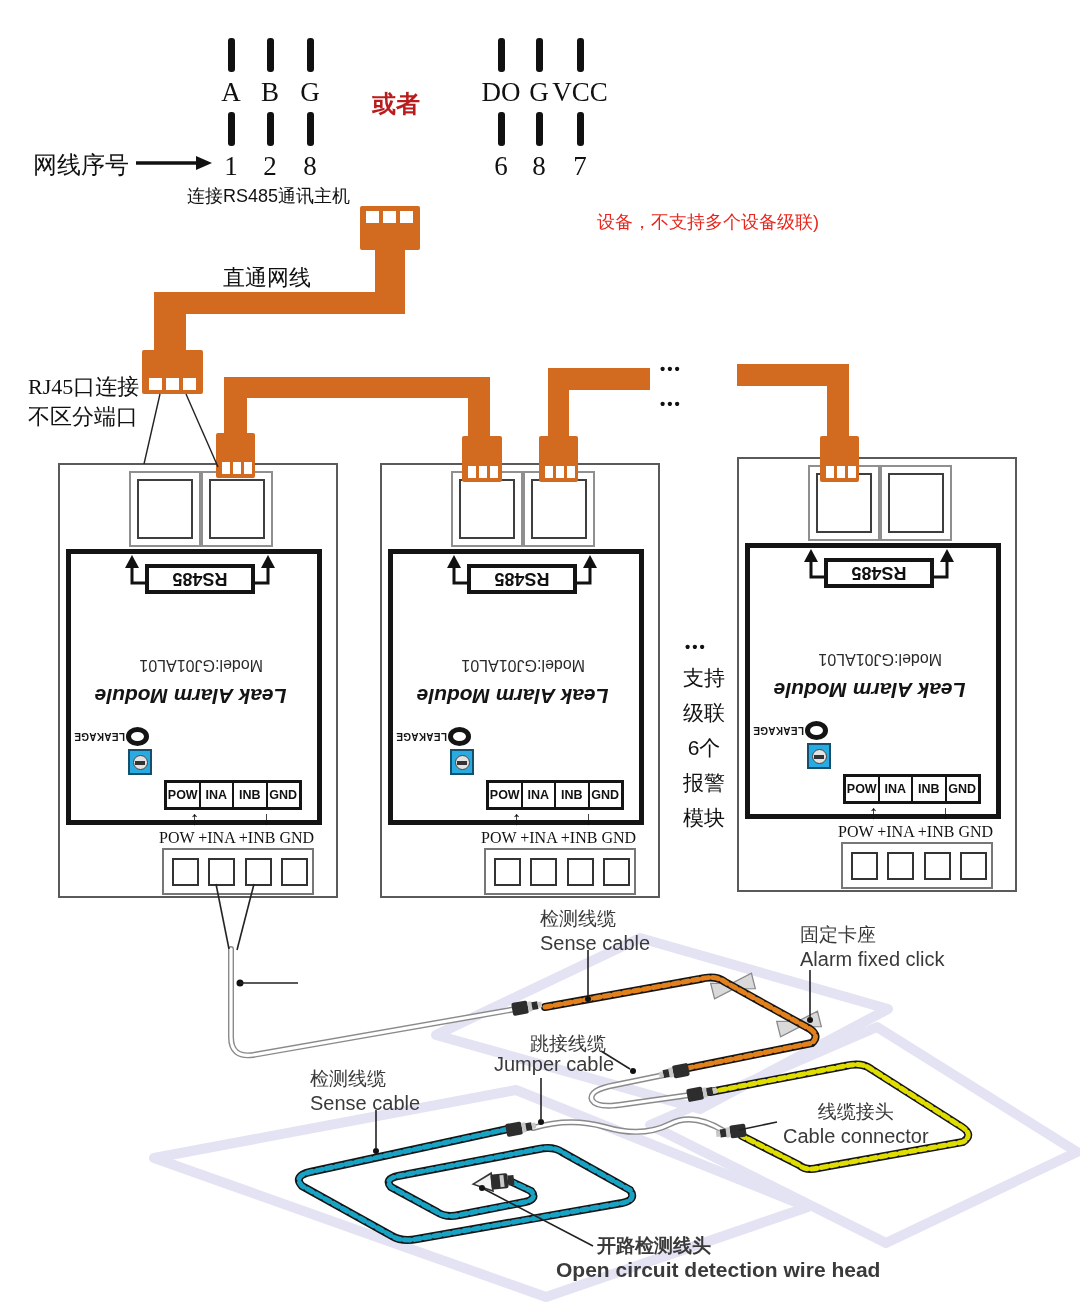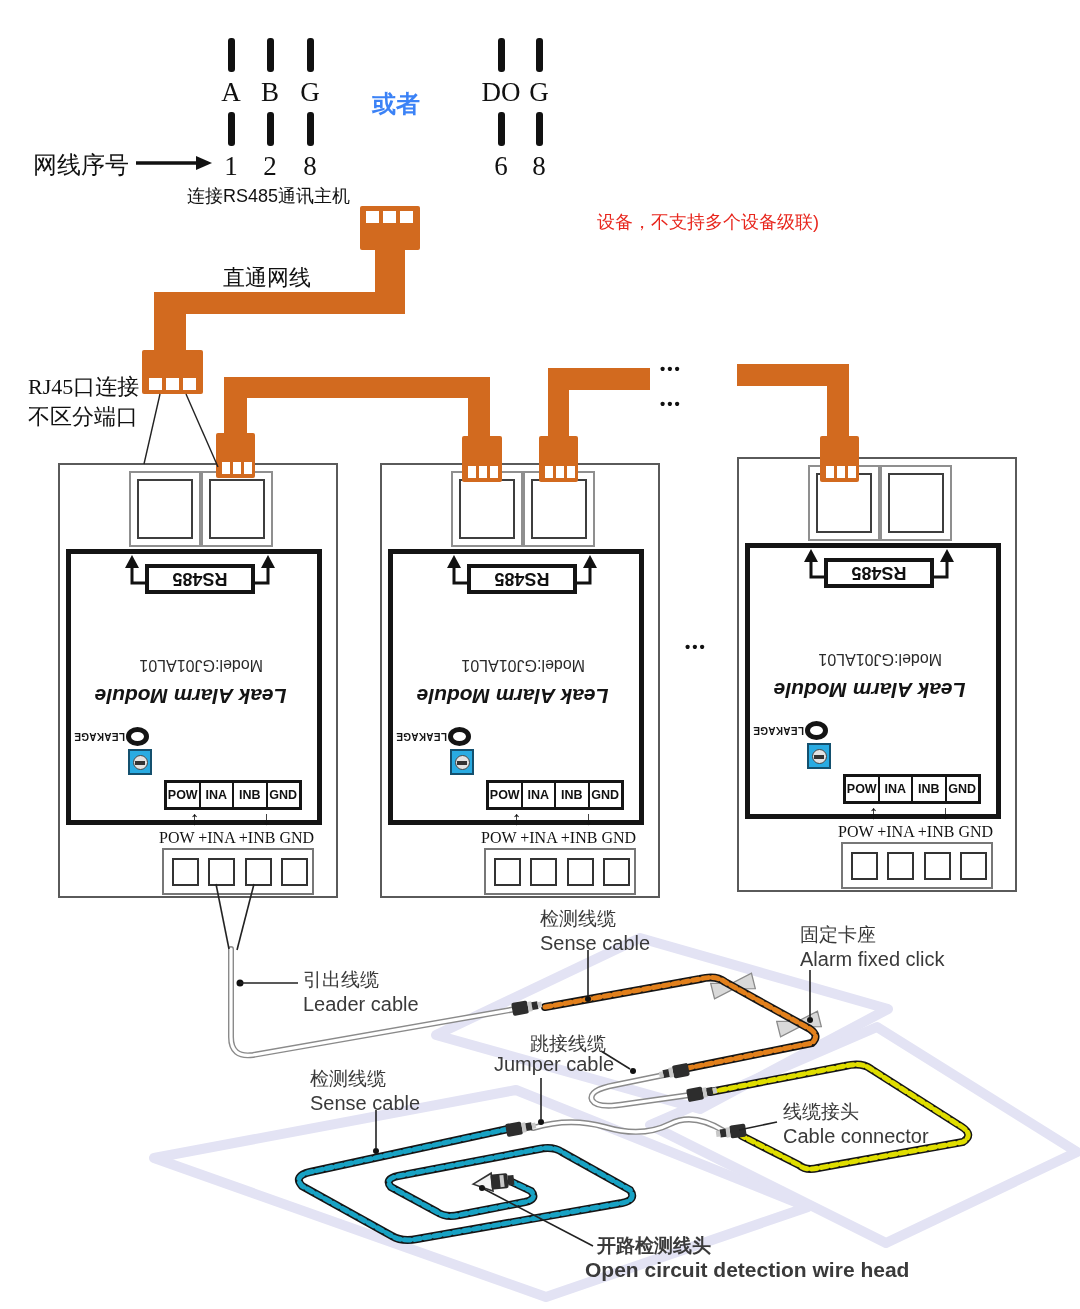--- a/index.html
+++ b/index.html
@@ -226,33 +226,39 @@
     <div class="pin-dash"></div>
     <div class="pin-num">2</div>
   </div>
   <div class="pin-col" style="left:282px; top:38px;">
     <div class="pin-dash"></div>
     <div class="pin-letter">G</div>
     <div class="pin-dash"></div>
     <div class="pin-num">8</div>
   </div>
 
-  <div class="abs" style="left:372px; top:88px; font-size:24px; font-weight:bold; color:#3b82f6; z-index:5;">或者</div>
+  <div class="abs" style="left:372px; top:88px; font-size:24px; font-weight:bold; color:#b91c1c; z-index:5;">或者</div>
 
   <div class="pin-col" style="left:473px; top:38px;">
     <div class="pin-dash"></div>
     <div class="pin-letter">DO</div>
     <div class="pin-dash"></div>
     <div class="pin-num">6</div>
   </div>
   <div class="pin-col" style="left:511px; top:38px;">
     <div class="pin-dash"></div>
     <div class="pin-letter">G</div>
     <div class="pin-dash"></div>
     <div class="pin-num">8</div>
+  </div>
+  <div class="pin-col" style="left:552px; top:38px;">
+    <div class="pin-dash"></div>
+    <div class="pin-letter">VCC</div>
+    <div class="pin-dash"></div>
+    <div class="pin-num">7</div>
   </div>
 
   <div class="abs caption" style="left:187px; top:184px;">连接RS485通讯主机</div>
   <div class="abs caption red" style="left:597px; top:210px;">设备，不支持多个设备级联)</div>
 
   <div class="abs toplabel" style="left:223px; top:263px; font-size:22px;">直通网线</div>
   <div class="abs toplabel" style="left:28px; top:372px; font-size:22px; font-family:'Liberation Serif',serif;">RJ45口连接</div>
   <div class="abs toplabel" style="left:28px; top:402px; font-size:22px;">不区分端口</div>
 
   <div class="module" style="left:58px; top:463px;">
@@ -380,39 +386,42 @@
       <div class="tsq" style="left:8px;"></div>
       <div class="tsq" style="left:44px;"></div>
       <div class="tsq" style="left:81px;"></div>
       <div class="tsq" style="left:117px;"></div>
     </div>
   </div>
 
   <div class="abs dots" style="left:660px; top:360px;">•••</div>
   <div class="abs dots" style="left:660px; top:395px;">•••</div>
   <div class="abs dots" style="left:685px; top:638px;">•••</div>
+  <div class="cascade" style="left:678px; top:660px; width:52px; font-size:21px; line-height:35px;">
+    <div>支持</div>
+    <div>级联</div>
+    <div>6个</div>
+    <div>报警</div>
+    <div>模块</div>
+  </div>
 
   <div class="abs flabel" style="left:540px; top:906px;">
     <div>检测线缆</div>
     <div class="en">Sense cable</div>
-  </div>
-  <div class="abs flabel" style="left:303px; top:967px;">
-    <div>引出线缆</div>
-    <div class="en">Leader cable</div>
   </div>
   <div class="abs flabel" style="left:530px; top:1031px;">跳接线缆</div>
   <div class="abs flabel en" style="left:494px; top:1053px; font-size:20px;">Jumper cable</div>
   <div class="abs flabel" style="left:800px; top:922px;">
     <div>固定卡座</div>
     <div class="en">Alarm fixed click</div>
   </div>
   <div class="abs flabel" style="left:310px; top:1066px;">
     <div>检测线缆</div>
     <div class="en">Sense cable</div>
   </div>
-  <div class="abs flabel" style="left:783px; top:1099px;">
+  <div class="abs flabel" style="left:783px; top:1099px;text-align:center;">
     <div>线缆接头</div>
     <div class="en">Cable connector</div>
   </div>
   <div class="abs flabel" style="left:597px; top:1233px; font-weight:bold;text-align:right;">开路检测线头</div>
-  <div class="abs flabel en" style="left:585px; top:1258px; font-size:21px; font-weight:bold;text-align:center;">Open circuit detection wire head</div>
+  <div class="abs flabel en" style="left:556px; top:1258px; font-size:21px; font-weight:bold;text-align:center;">Open circuit detection wire head</div>
 
 </div>
 
 </body></html>

